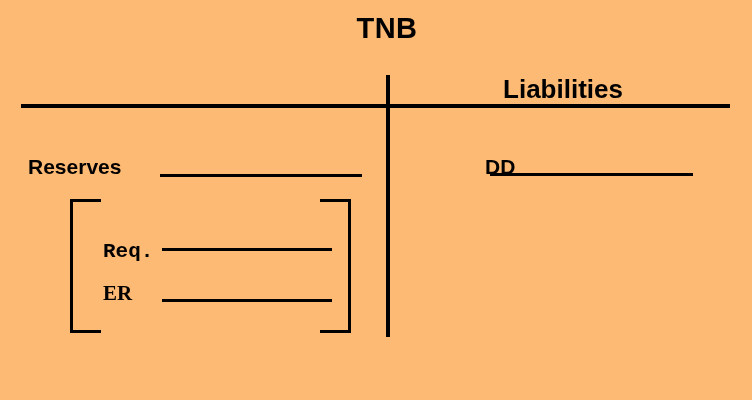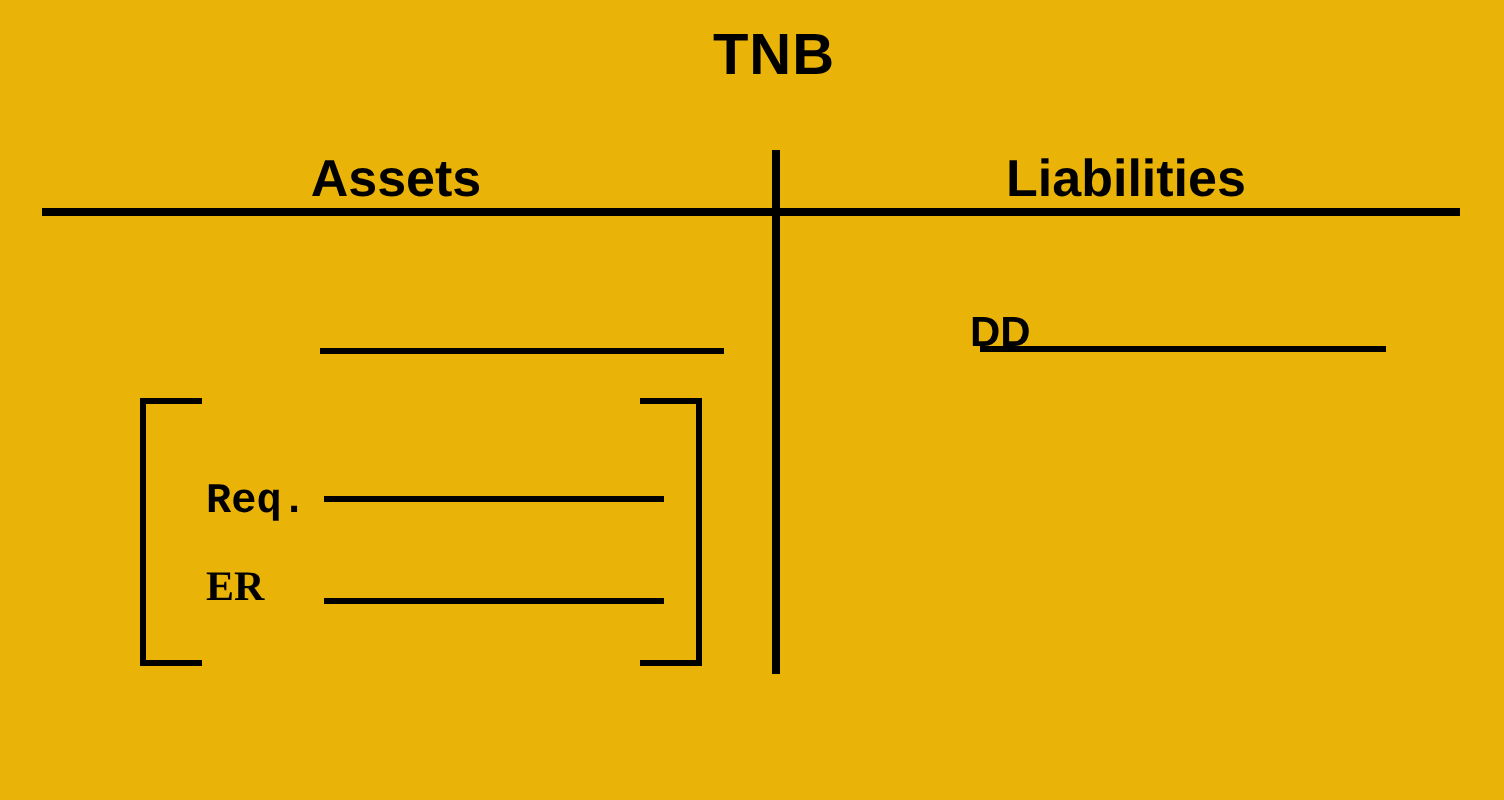--- a/index.html
+++ b/index.html
@@ -4,21 +4,21 @@
 <style>
   html, body {
     margin: 0;
     padding: 0;
     background: #ffffff;
   }
   .canvas {
     position: relative;
     width: 752px;
     height: 400px;
-    background: #eab308;
+    background: #fdba74;
     font-family: "Liberation Sans", sans-serif;
     color: #000000;
     overflow: hidden;
   }
   .abs { position: absolute; }
   .bold { font-weight: bold; }
   .center { text-align: center; }
 
   .title {
     left: 287px; top: 12px; width: 200px;
@@ -60,28 +60,28 @@
   .bracket-left  { left: 70px;  border-left: 3px solid #000000; }
   .bracket-right { left: 320px; border-right: 3px solid #000000; }
 </style>
 </head>
 <body>
 
 <div class="canvas">
 
   <div class="abs title bold center">TNB</div>
 
-  <div class="abs header-left bold center">Assets</div>
 
   <div class="abs header-right bold center">Liabilities</div>
 
   <div class="abs hline"></div>
 
   <div class="abs vline"></div>
 
+  <div class="abs label bold lbl-reserves">Reserves</div>
 
   <div class="abs blank blank-reserves"></div>
 
   <div class="abs bracket bracket-left"></div>
 
   <div class="abs bracket bracket-right"></div>
 
   <div class="abs label bold lbl-req">Req.</div>
 
   <div class="abs blank blank-req"></div>

